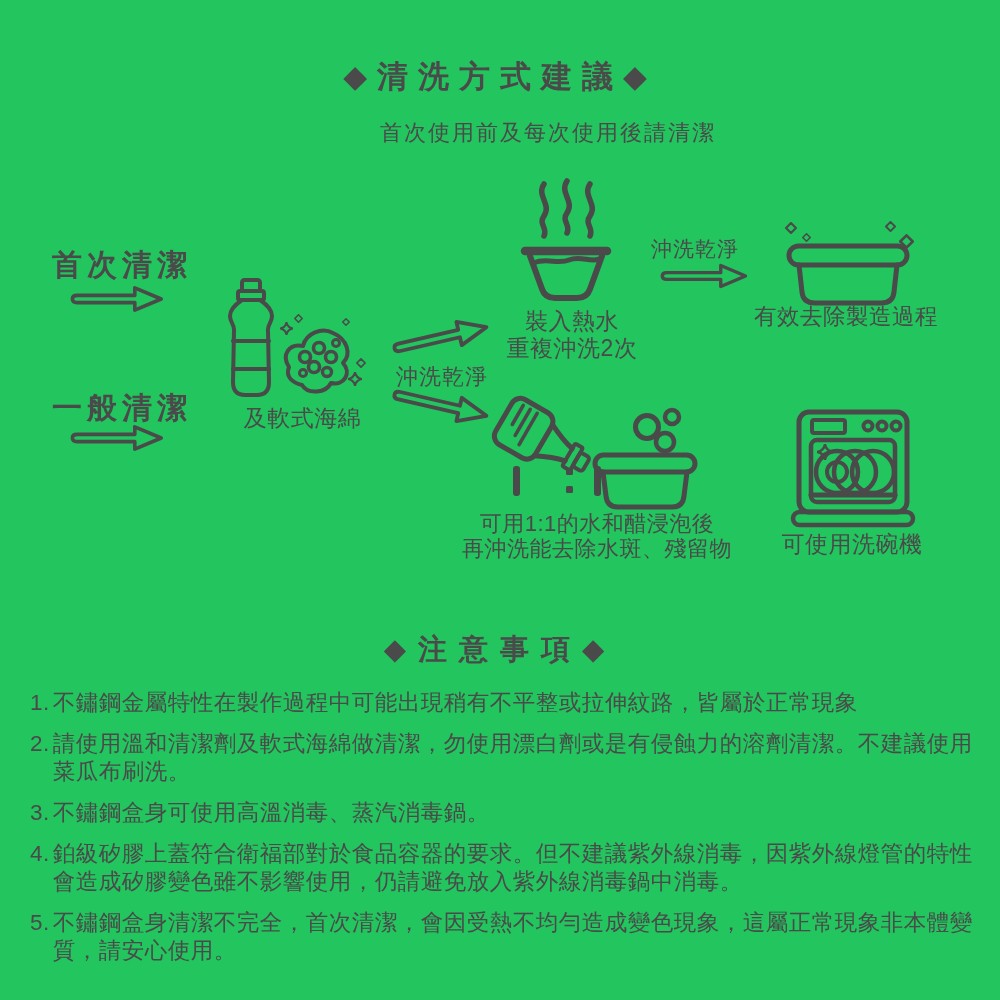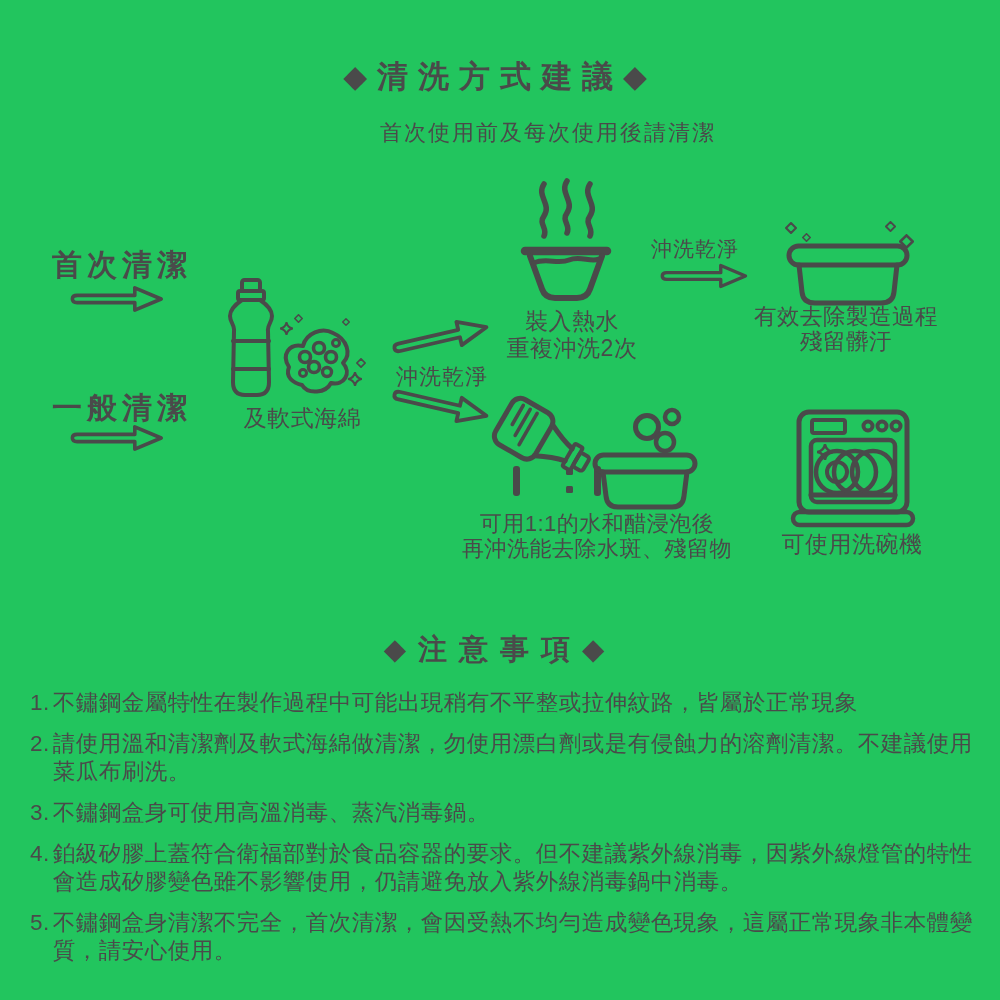--- a/index.html
+++ b/index.html
@@ -134,21 +134,20 @@
         <use href="#sparkdiamond" x="110" y="1" width="11" height="11"></use>
       </g>
     <g>
         <use href="#sparkdiamond" x="124" y="14" width="15" height="15"></use>
       </g>
     <rect class="stroke" stroke-width="5" x="14" y="26" width="118" height="19" rx="9.5"></rect>
     <path class="stroke" stroke-width="5" d="M24 45 L27 72 Q28 83 40 83 L106 83 Q118 83 119 72 L122 45"></path>
   </svg>
   <div class="abs cap" style="left:736px;top:304px;width:220px;font-size:22.5px;line-height:25px;">
     <div>有效去除製造過程</div>
-    <div>殘留髒汙</div>
   </div>
 
   <svg class="abs" style="left:508px;top:380px;" width="120" height="95" viewBox="0 0 120 95">
     <g transform="translate(8,12) rotate(30)">
       <rect class="stroke" stroke-width="5" x="2" y="2" width="46" height="52" rx="10"></rect>
       <line class="stroke" stroke-width="3.6" x1="13" y1="8" x2="13" y2="30"></line>
       <line class="stroke" stroke-width="3.6" x1="21" y1="8" x2="21" y2="38"></line>
       <line class="stroke" stroke-width="3.6" x1="29" y1="8" x2="29" y2="44"></line>
       <path class="stroke" stroke-width="5" d="M48 10 C62 17 68 19 77 21"></path>
       <path class="stroke" stroke-width="5" d="M48 46 C62 39 68 37 77 35"></path>

